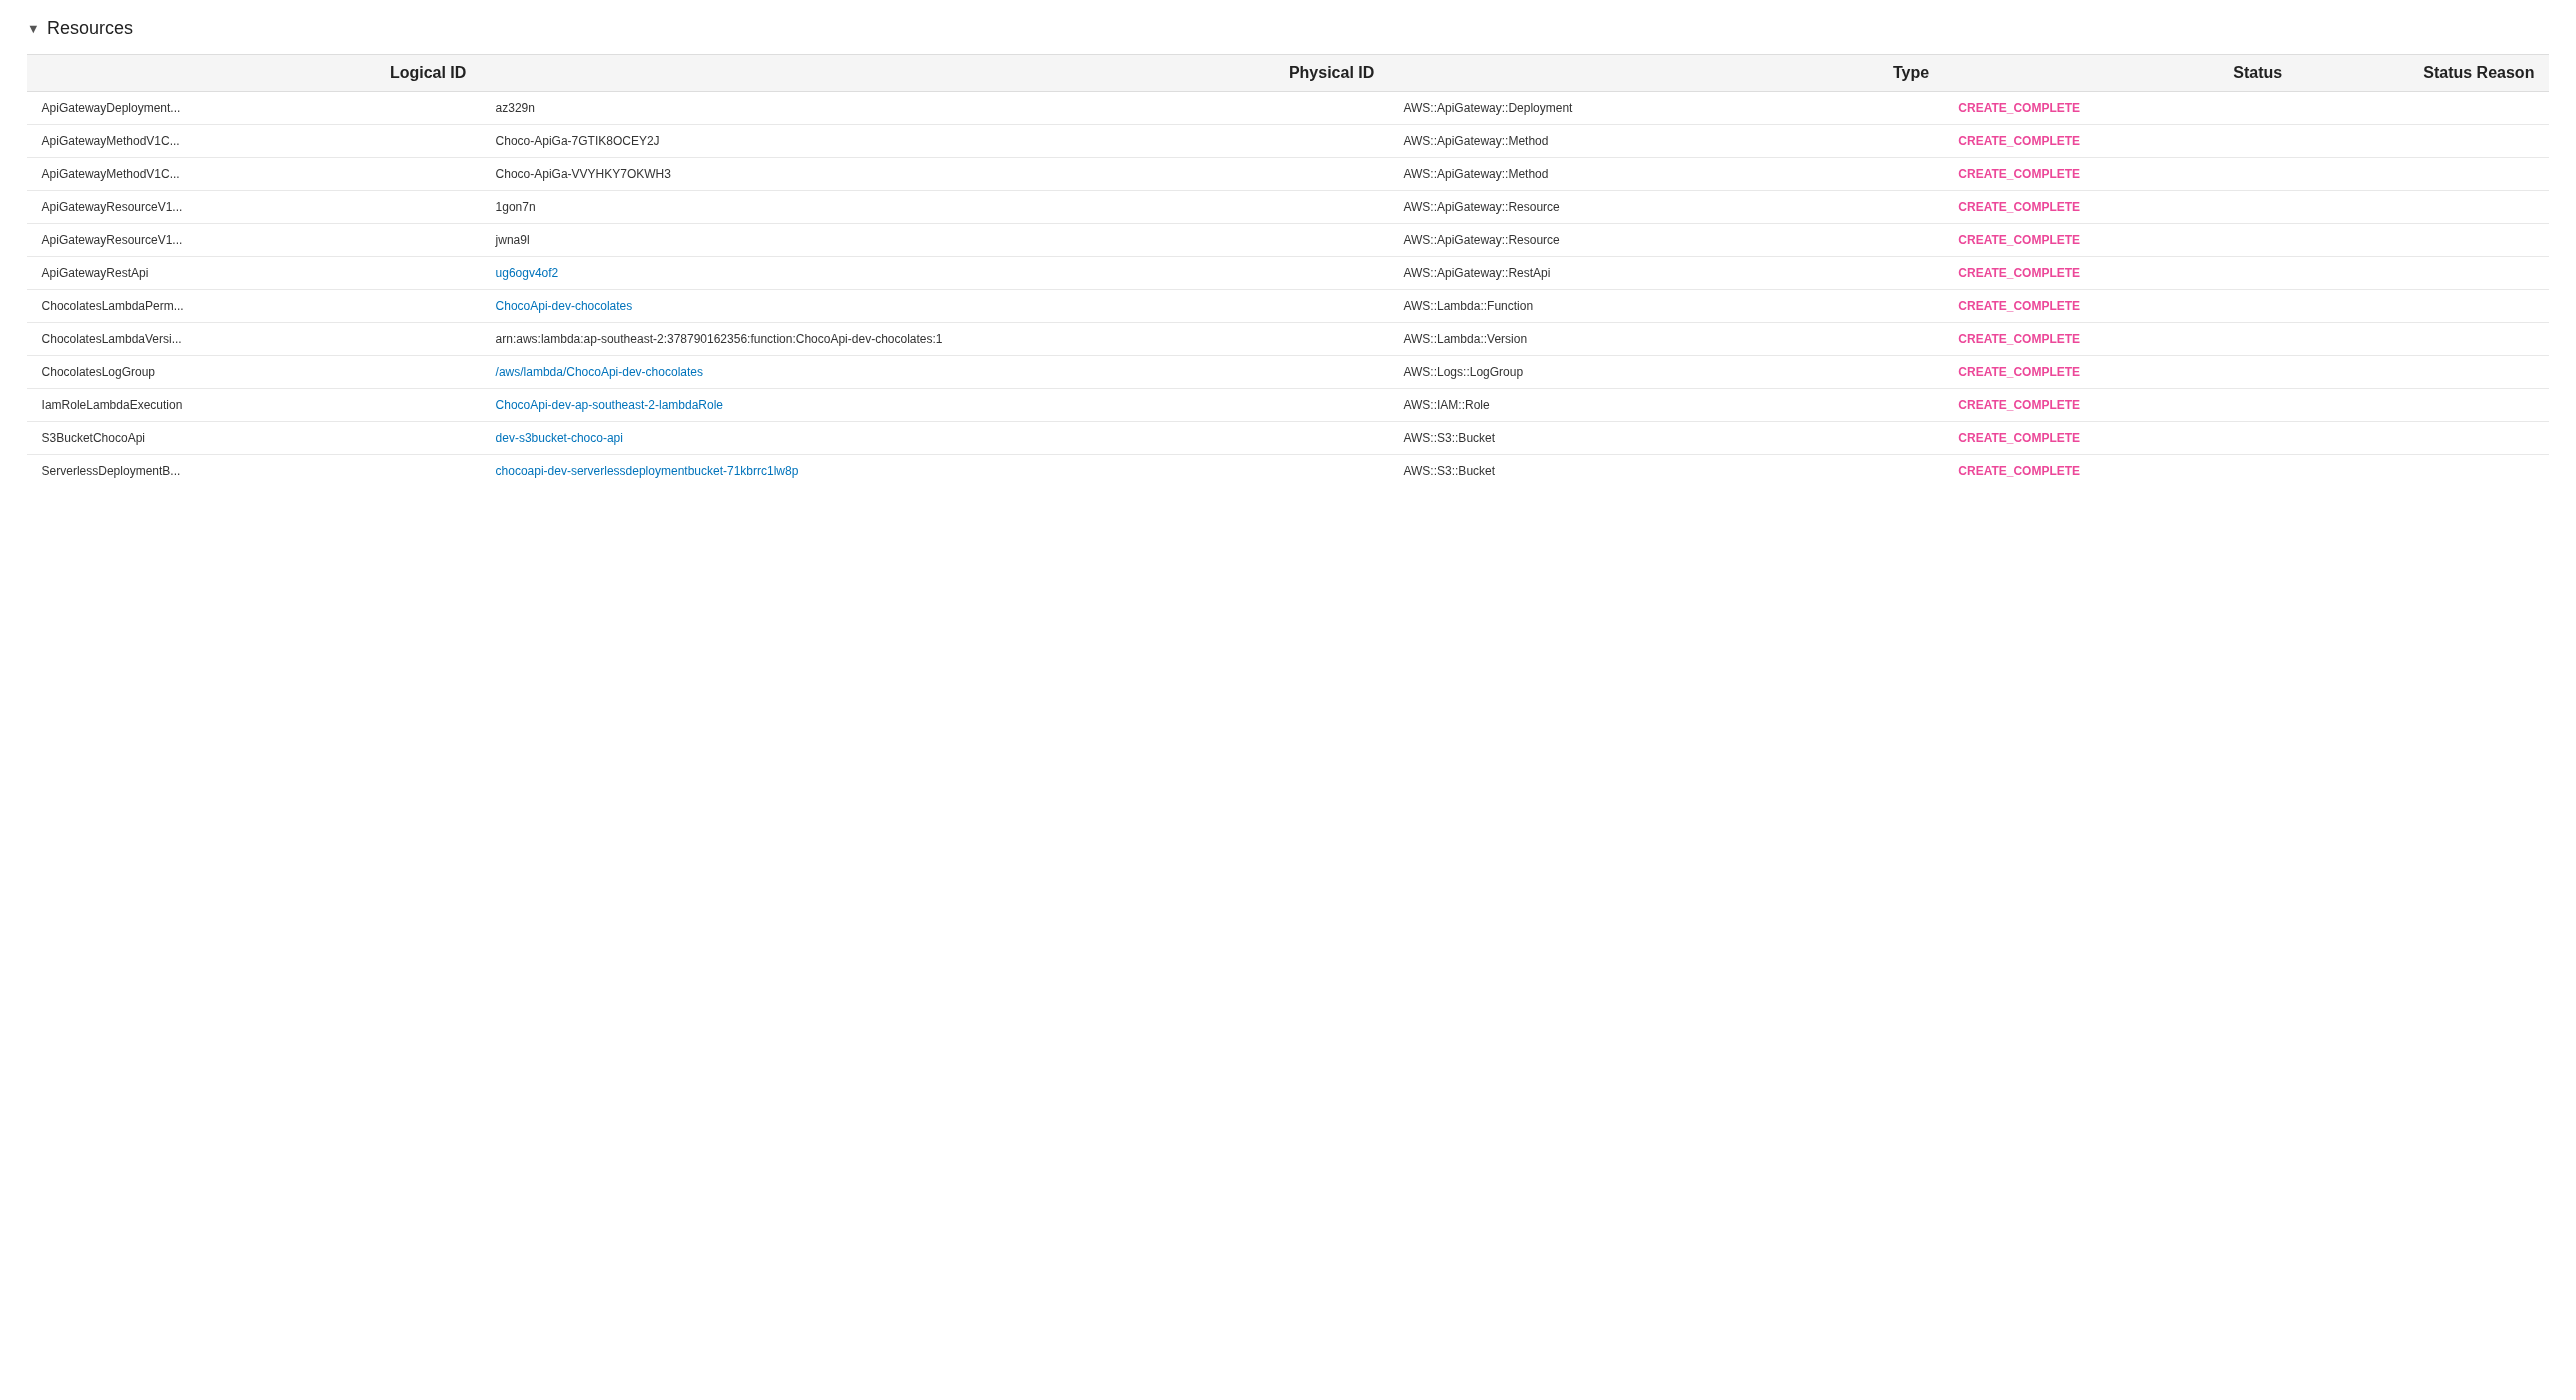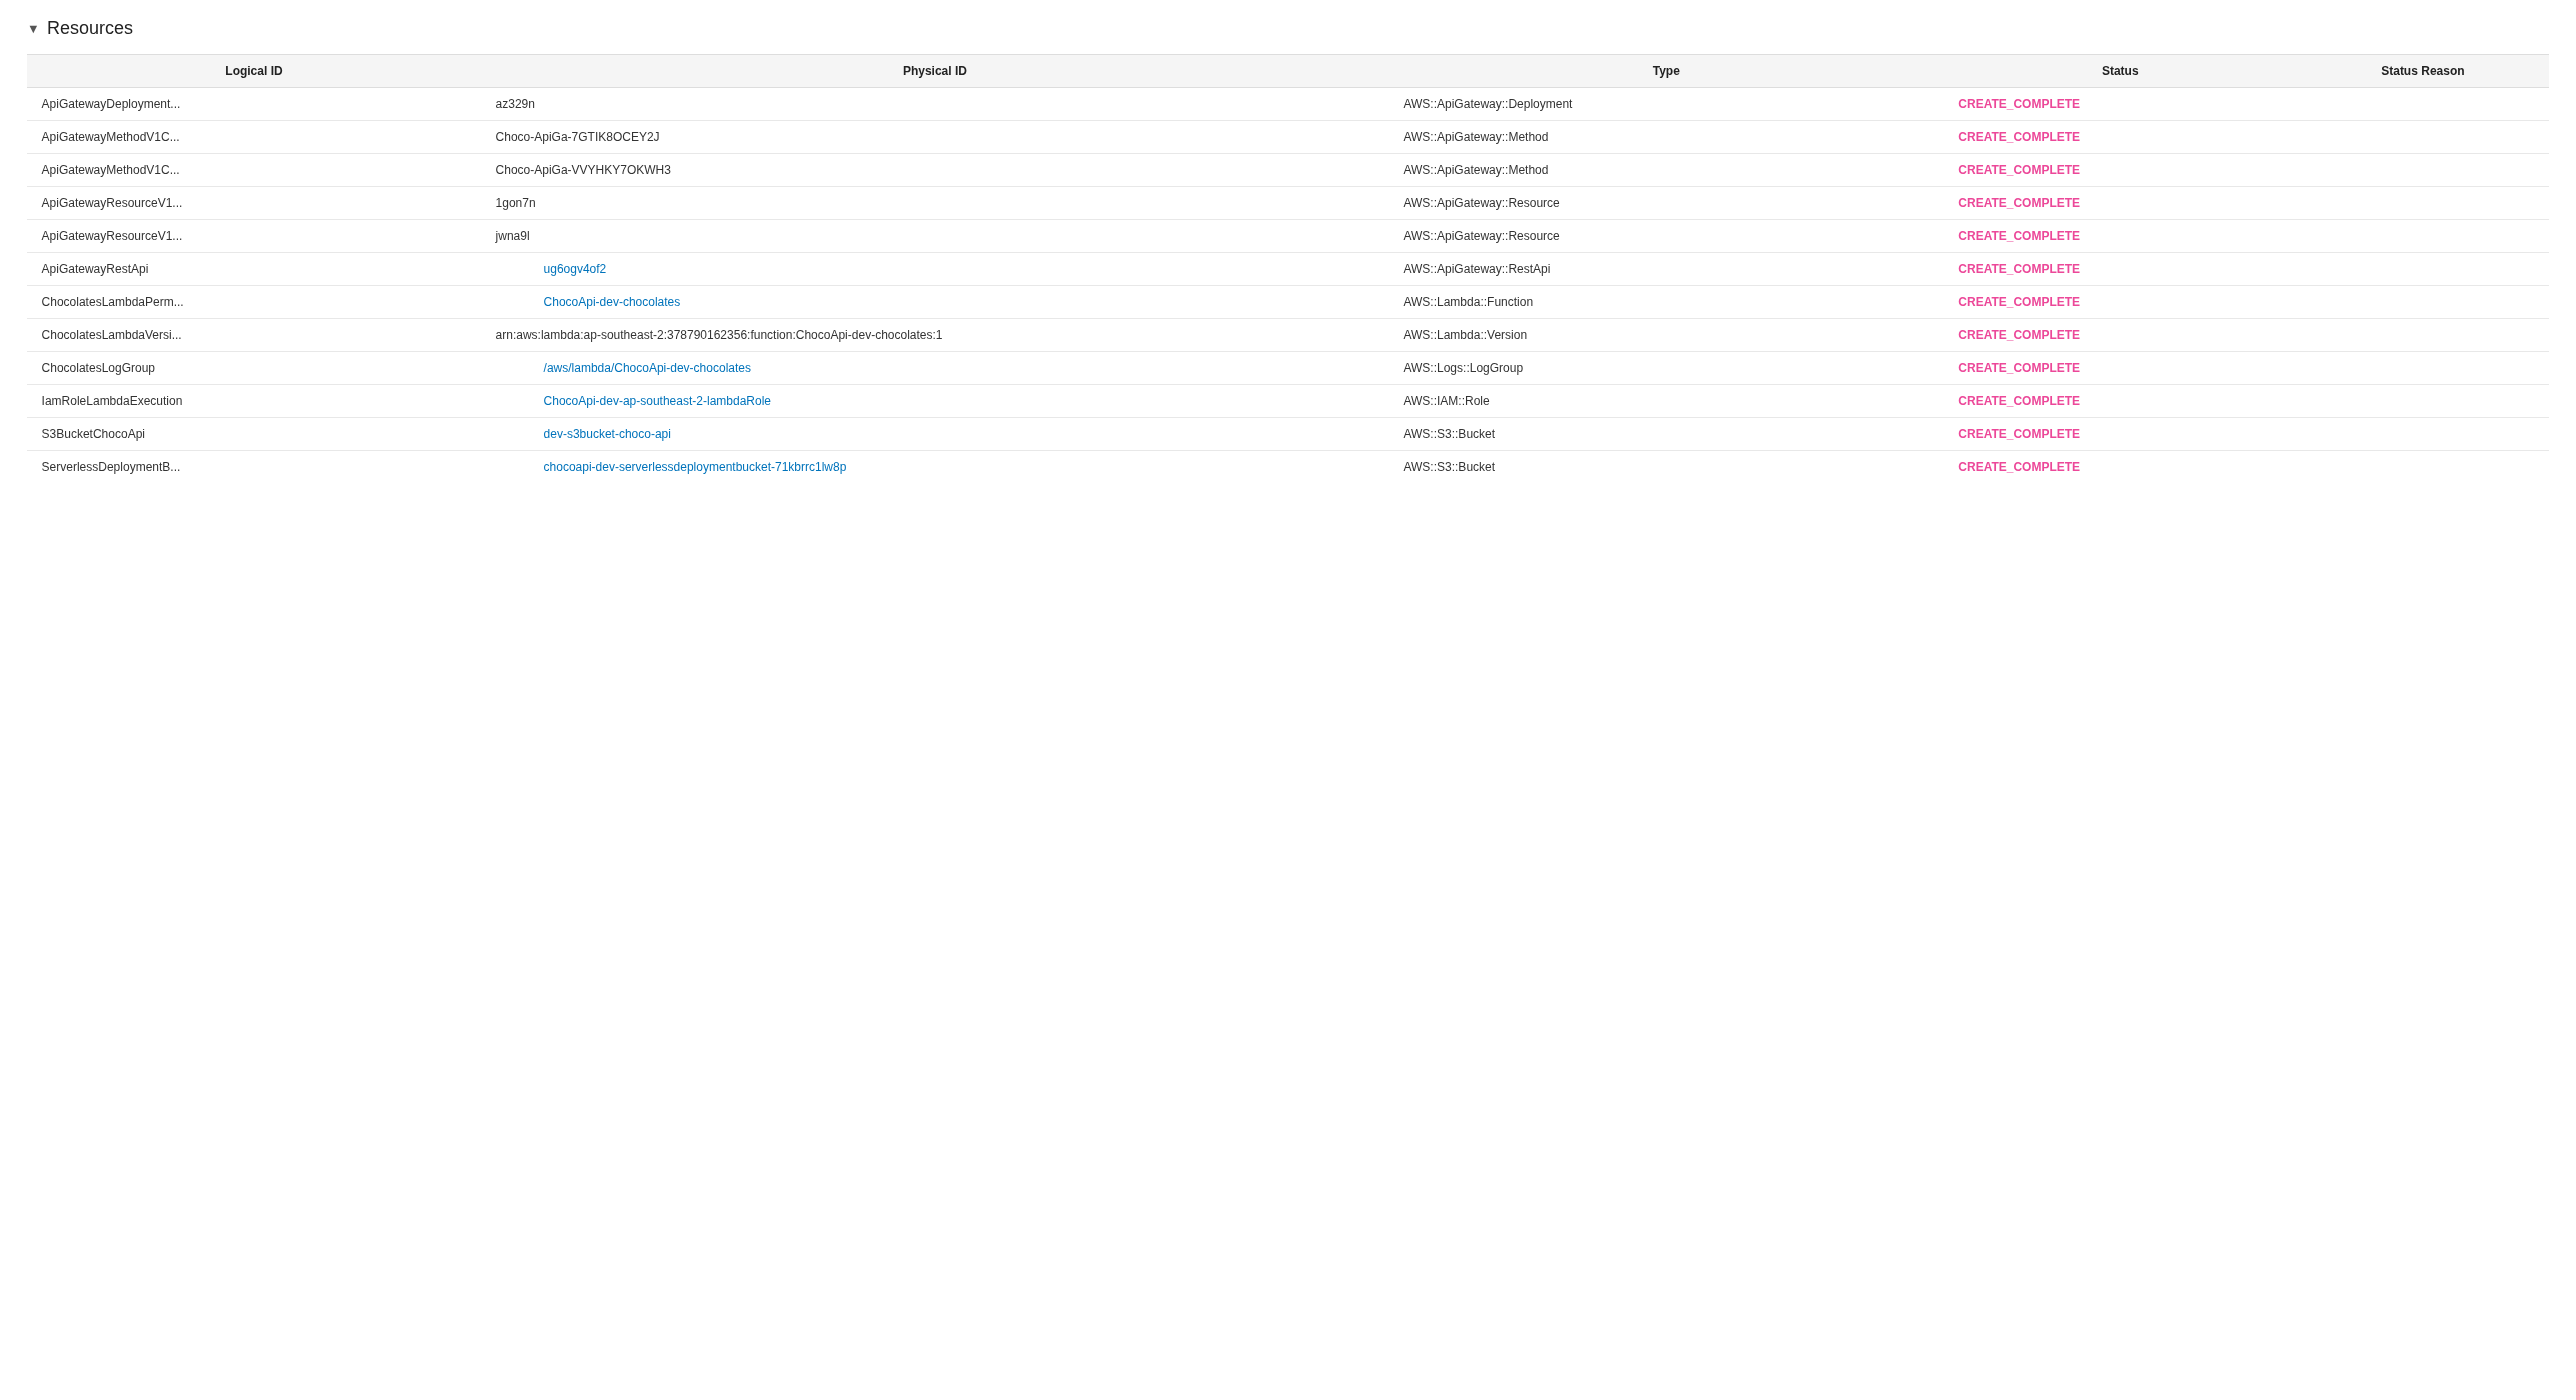--- a/index.html
+++ b/index.html
@@ -25,24 +25,24 @@
     }
     table {
       width: 100%;
       border-collapse: collapse;
       border-top: 0.9px solid #ddd;
     }
     thead tr {
       background: #f5f5f5;
     }
     thead th {
-      text-align: center;
+      text-align: right;
       padding: 9px 14.6px;
       font-weight: 700;
-      font-size: 12px;
+      font-size: 16px;
       color: #222;
       border-bottom: 0.9px solid #ddd;
     }
     tbody tr {
       border-bottom: 0.9px solid #e8e8e8;
     }
     tbody tr:last-child {
       border-bottom: none;
     }
     tbody td {
@@ -52,21 +52,20 @@
       color: #333;
     }
     .col-logical { width: 18%; }
     .col-physical { width: 36%; }
     .col-type { width: 22%; }
     .col-status { width: 14%; }
     .col-reason { width: 10%; }
     .link {
       color: #0073bb;
       text-decoration: none;
-      margin-left: 48px;
     }
     .status-complete {
       color: #ec4899;
       font-weight: 600;
     }
   </style>
 </head>
 <body>
 
 <div class="section-header">

